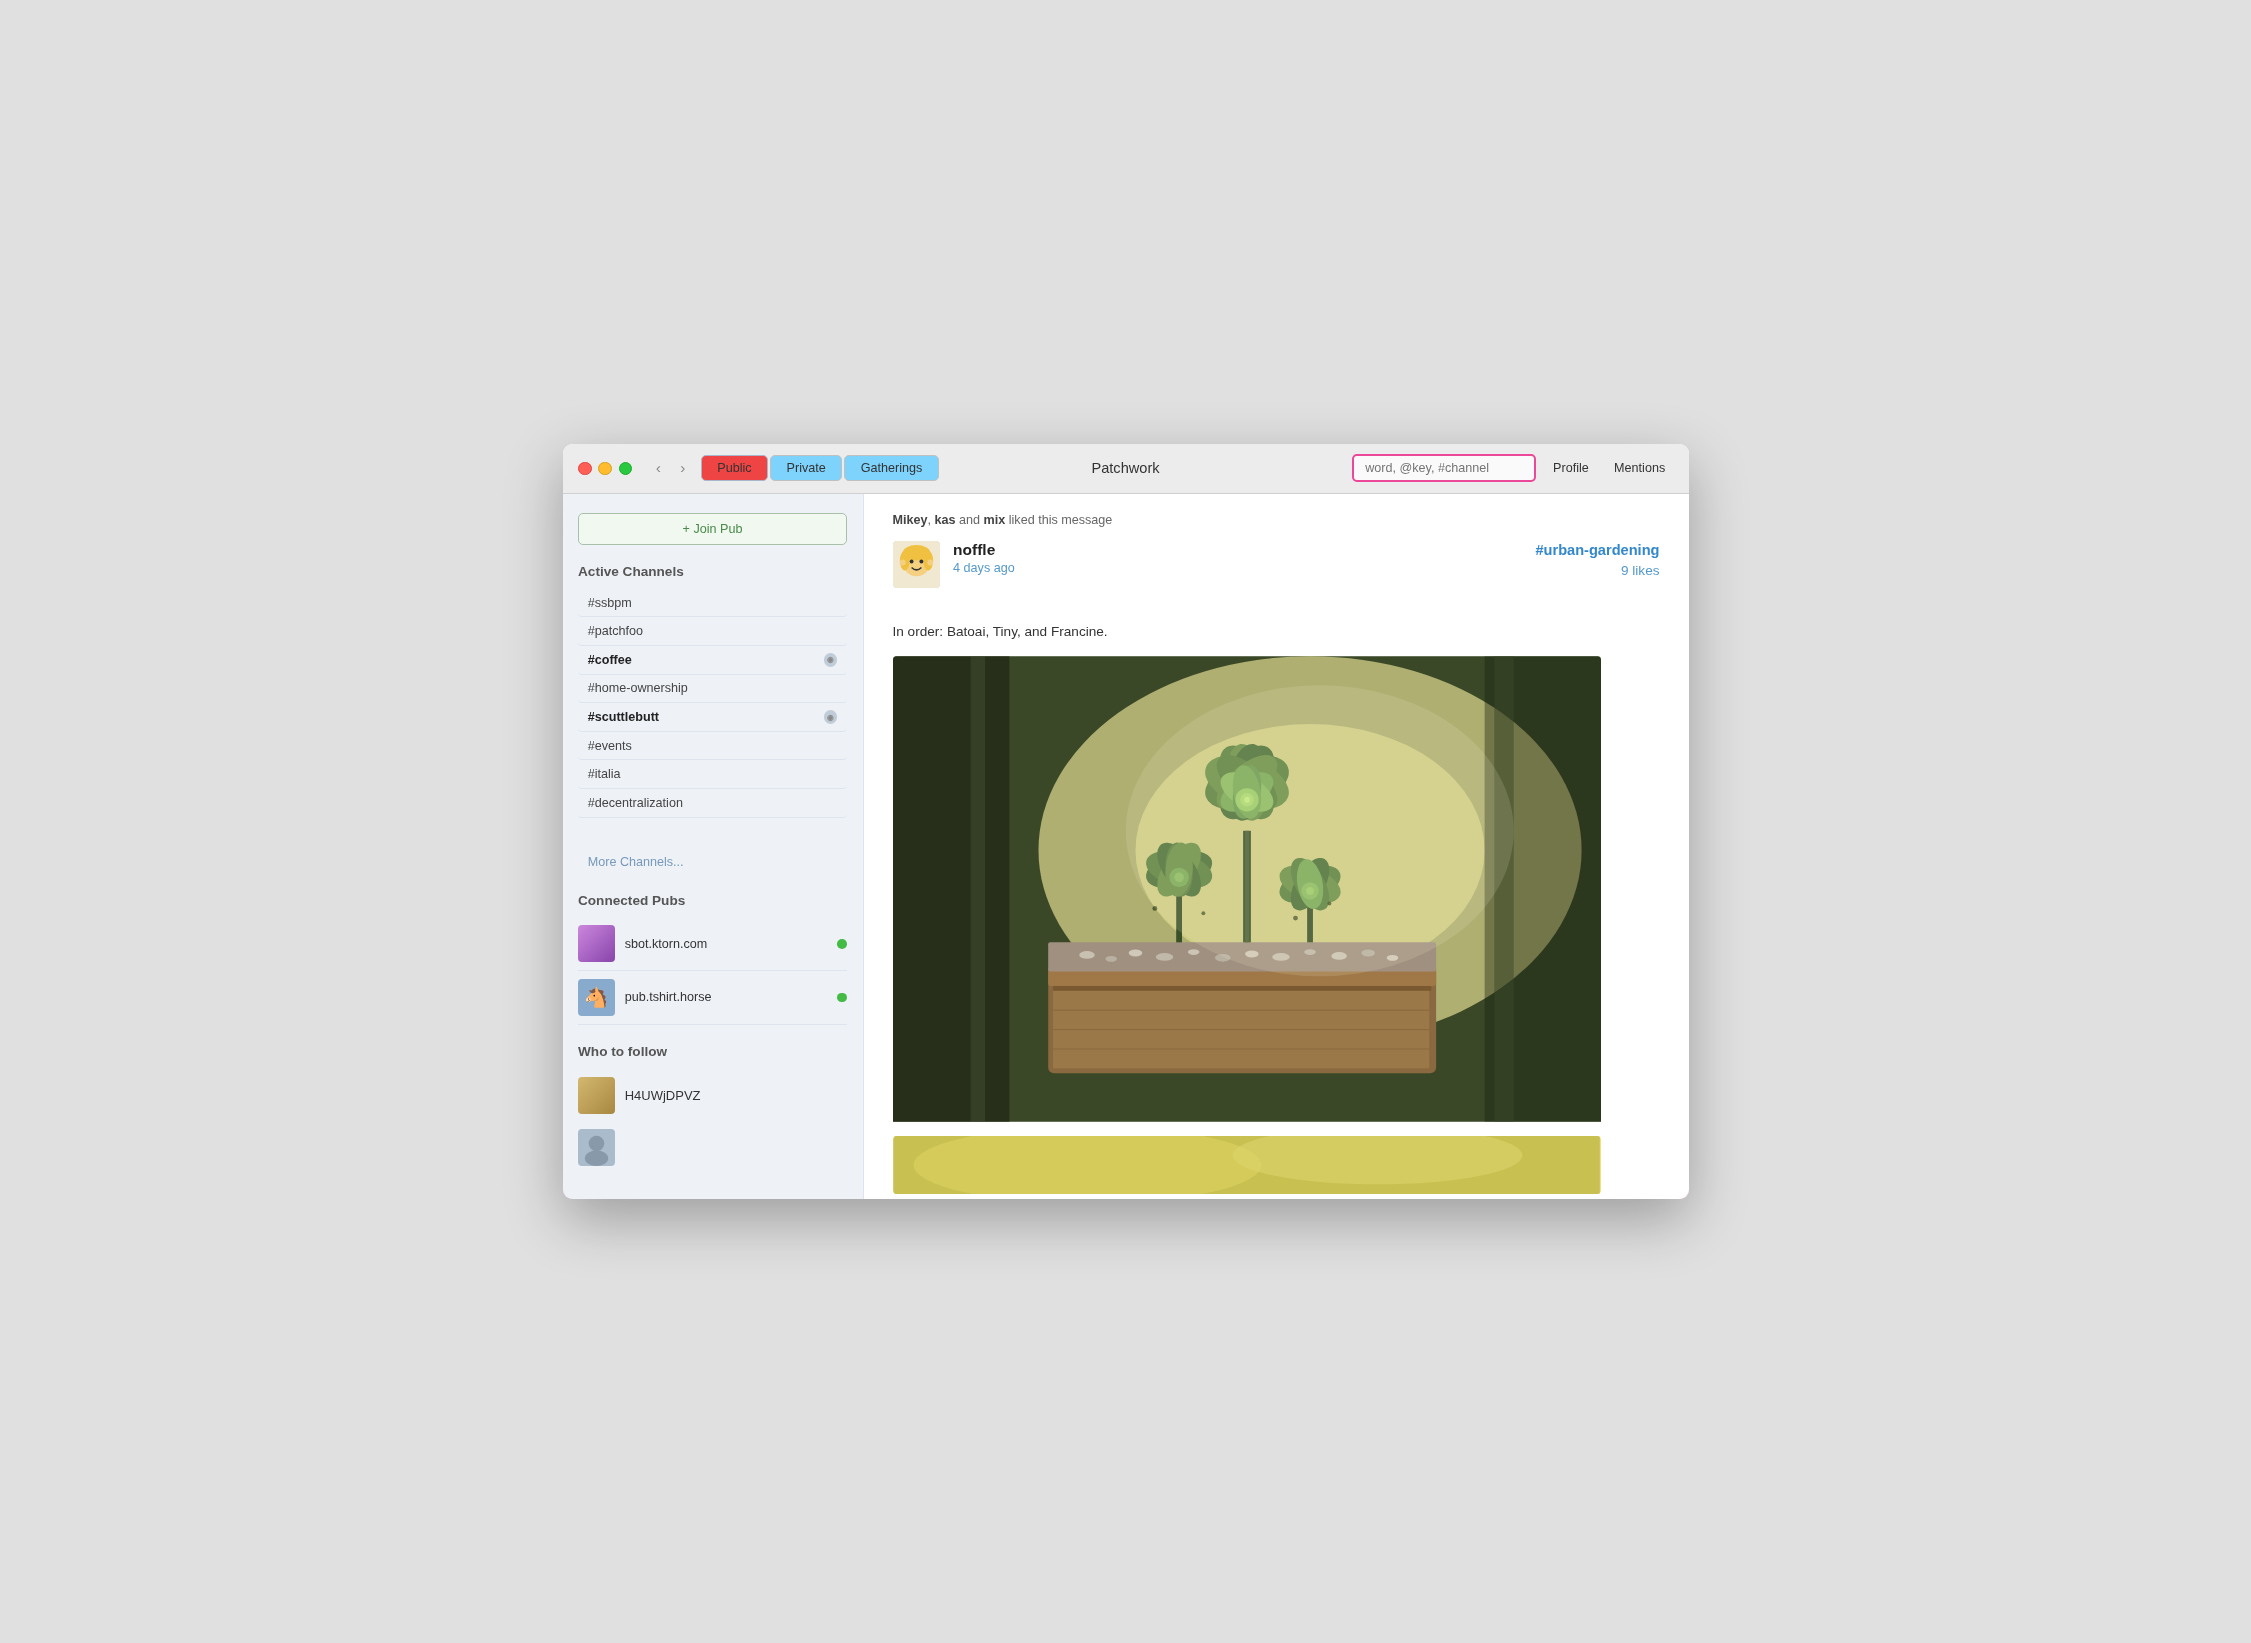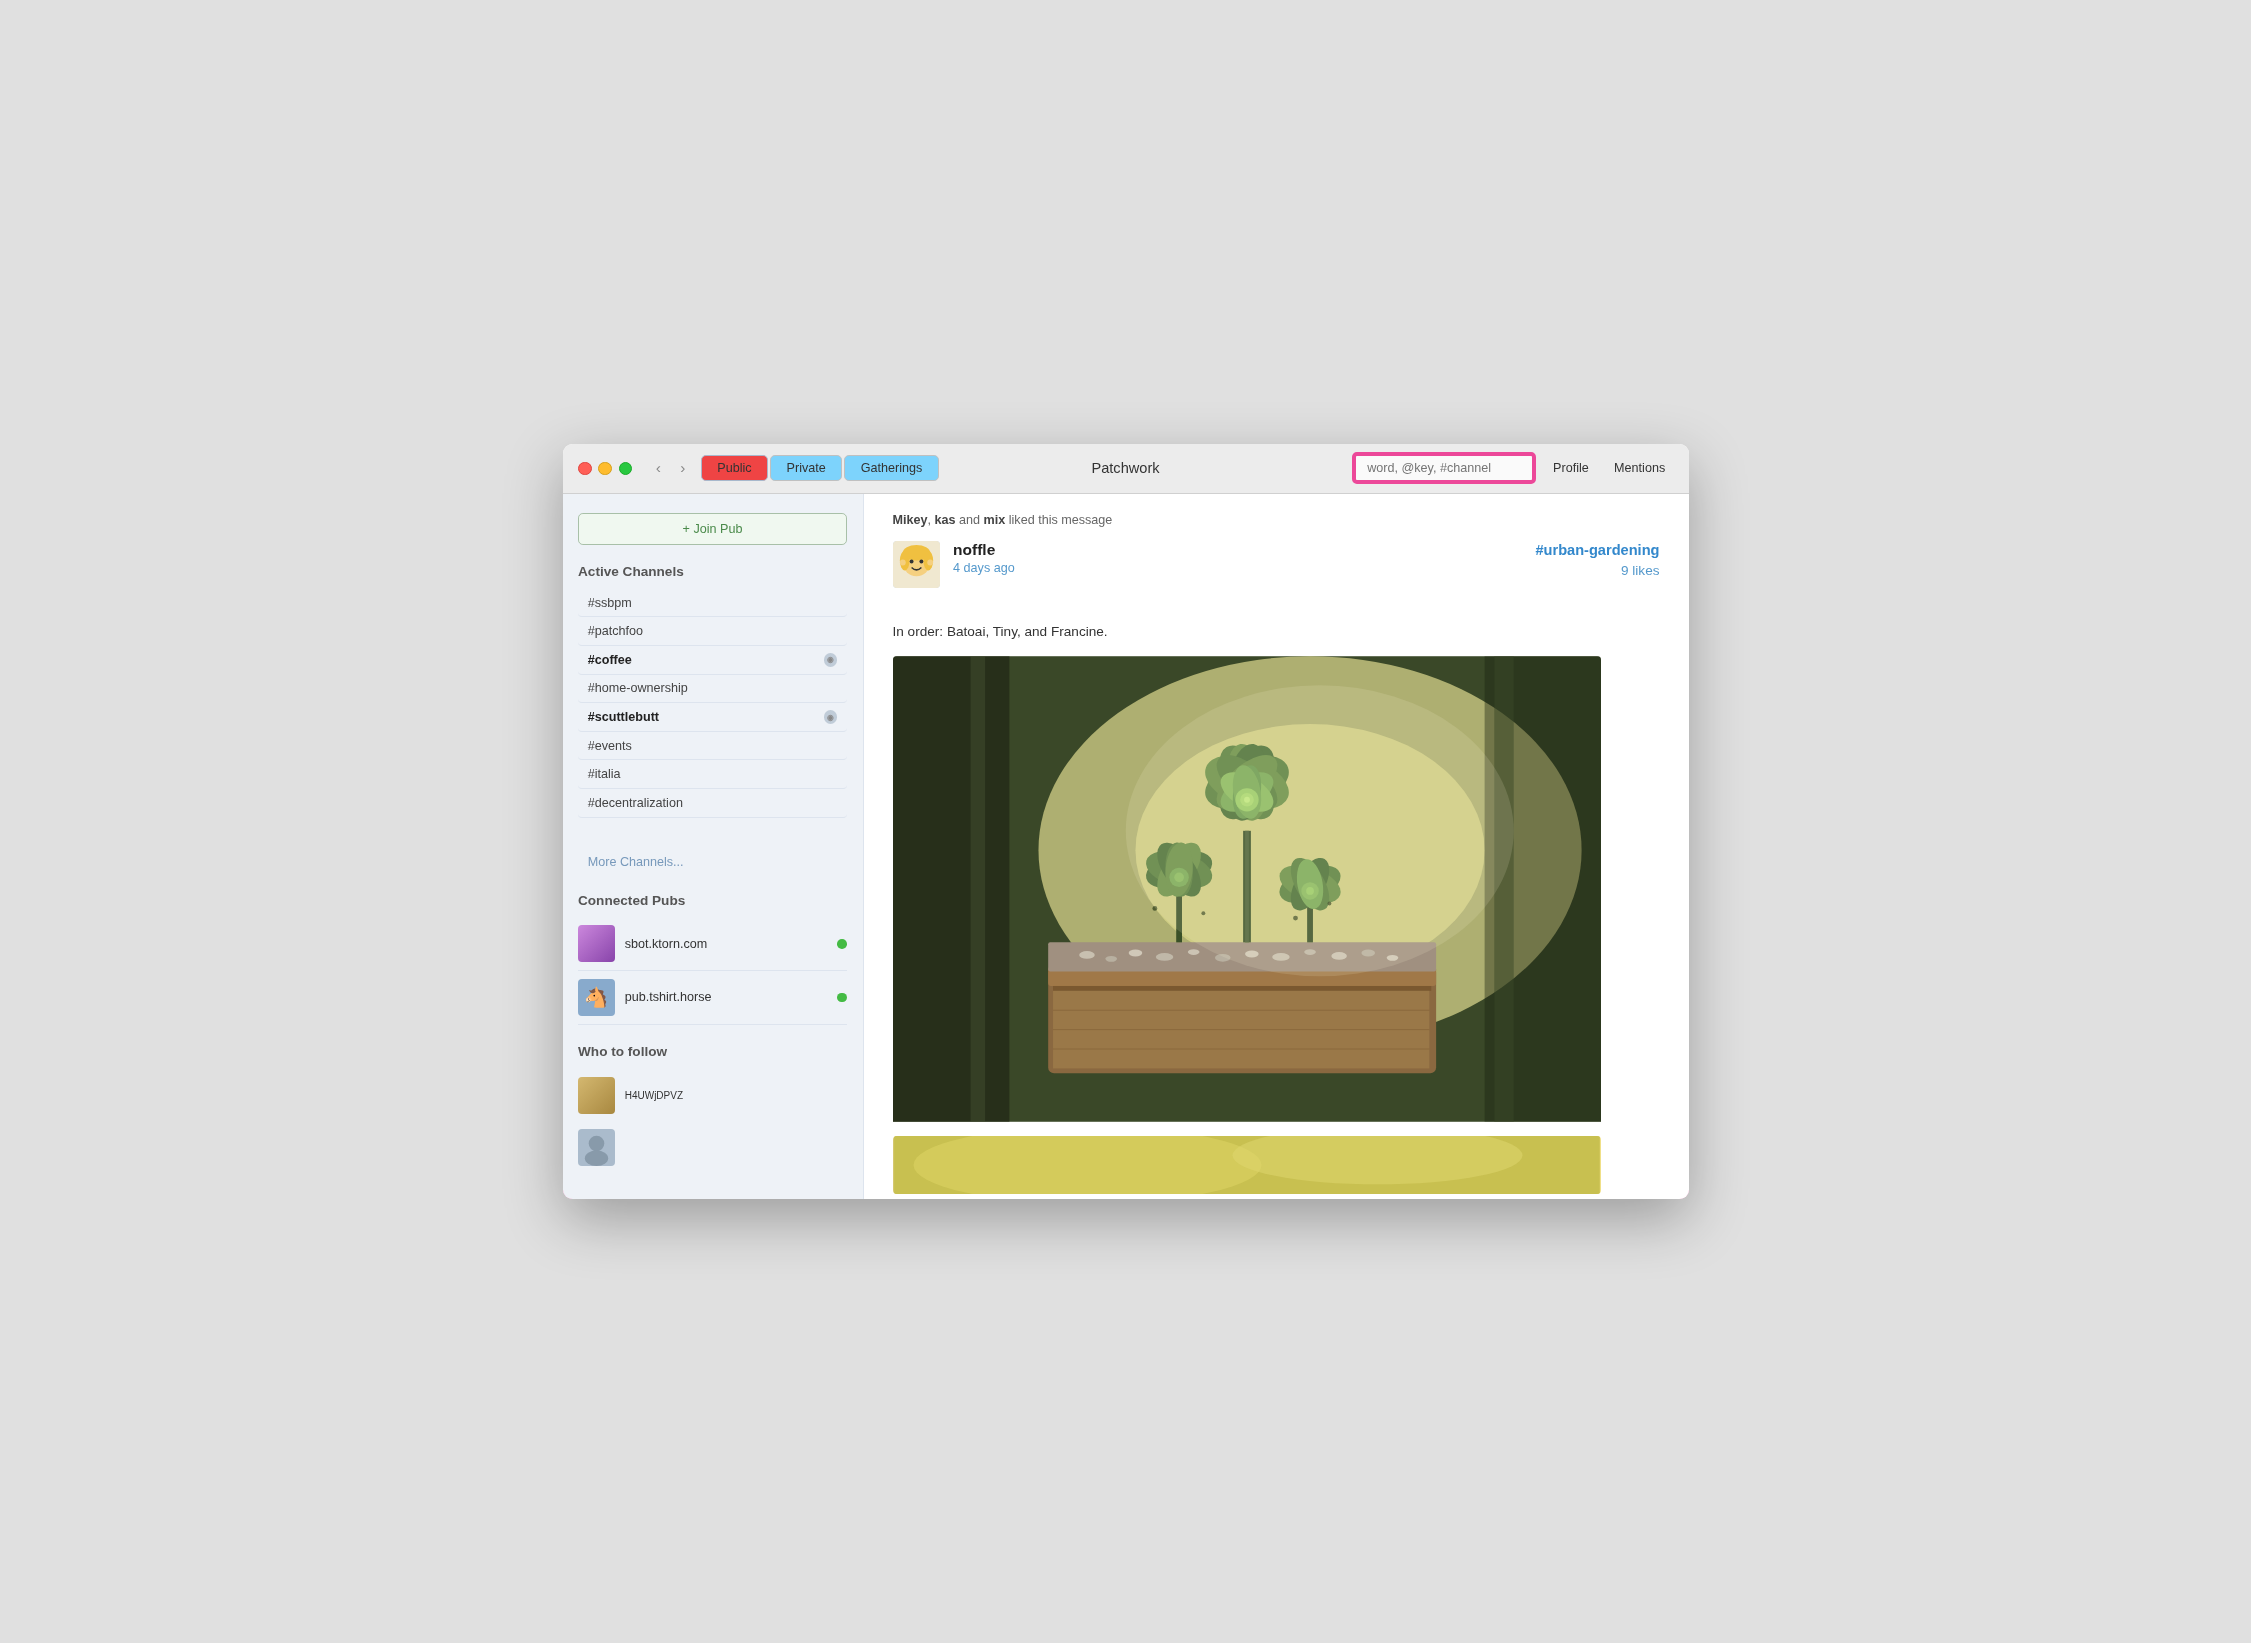--- a/index.html
+++ b/index.html
@@ -90,21 +90,21 @@
 
     .titlebar-right {
       margin-left: auto;
       display: flex;
       align-items: center;
       gap: 9.7px;
     }
 
     .search-box {
       padding: 4.9px 11.6px;
-      border: 4px solid #ec4899;
+      border: 2px solid #ec4899;
       border-radius: 4.9px;
       background: #fafafa;
       font-size: 12.6px;
       color: #999;
       width: 184px;
       outline: none;
     }
 
     .header-link-btn {
       background: none;
@@ -240,21 +240,21 @@
 
     .follow-avatar {
       width: 37px;
       height: 37px;
       border-radius: 3.9px;
       flex-shrink: 0;
       overflow: hidden;
     }
 
     .follow-name {
-      font-size: 10px;
+      font-size: 13px;
       color: #333;
     }
 
     
     .content-area {
       flex: 1;
       background: #fff;
       overflow-y: auto;
       padding: 0;
     }

